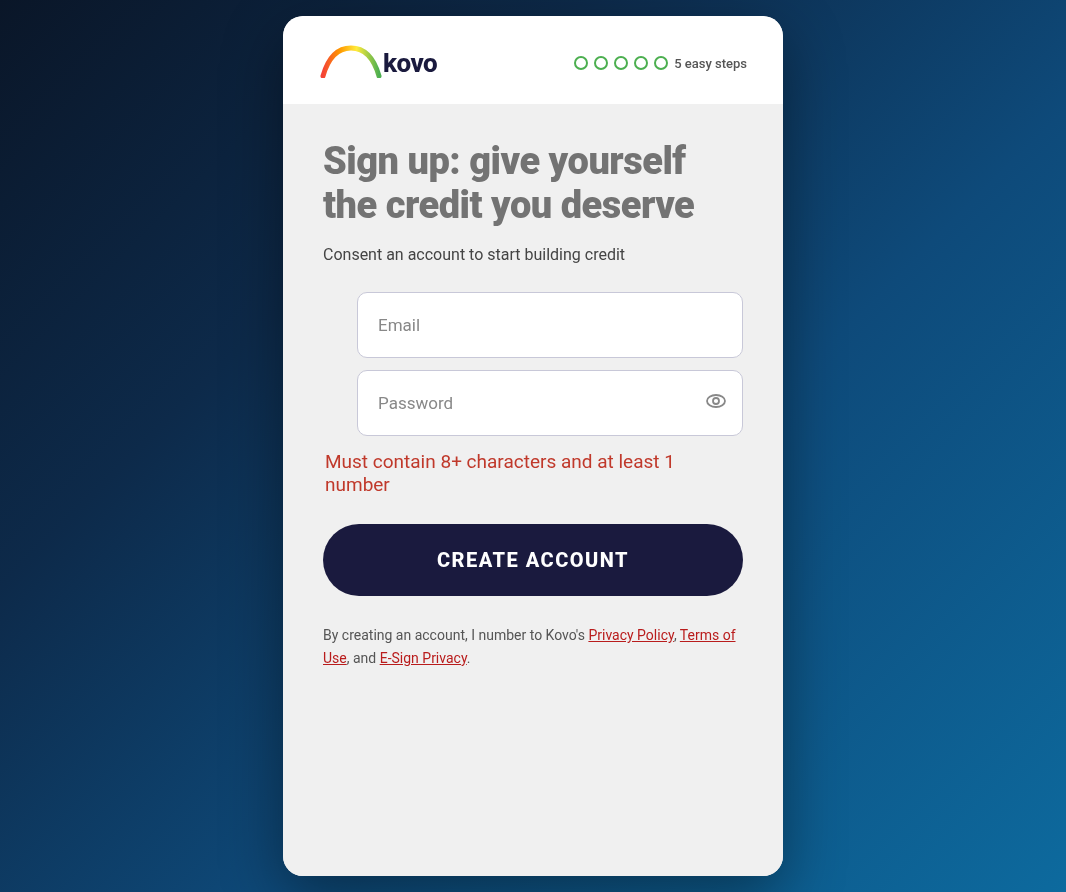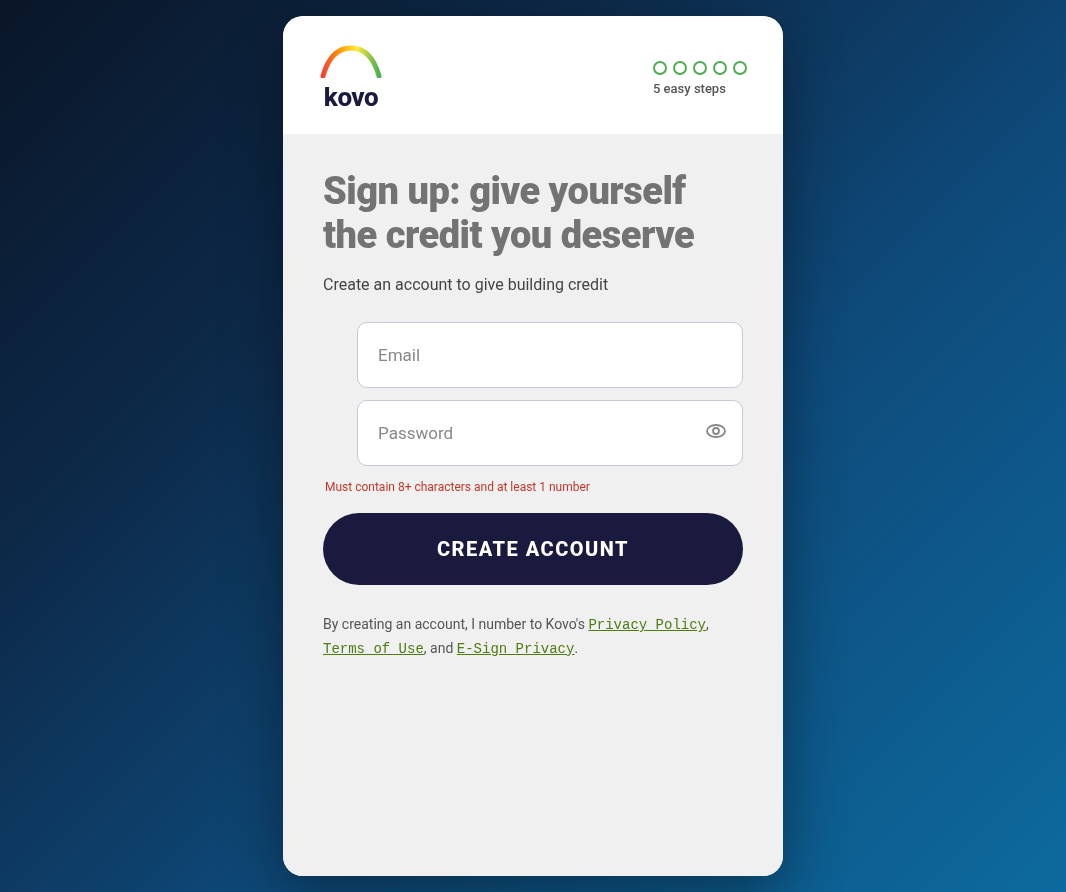--- a/index.html
+++ b/index.html
@@ -34,41 +34,41 @@
       background: #ffffff;
       padding: 28px 36px 22px;
       display: flex;
       align-items: center;
       justify-content: space-between;
       border-radius: 20px 20px 0 0;
     }
 
     .logo-container {
       display: flex;
-      flex-direction: column;
+      flex-direction: row;
       align-items: center;
     }
 
     .logo-arc {
       width: 64px;
       height: 34px;
       margin-bottom: 4px;
     }
 
     .logo-text {
       font-size: 26px;
       font-weight: 800;
       color: #1a1a3e;
       letter-spacing: -0.5px;
     }
 
     .steps-container {
       display: flex;
-      flex-direction: column;
-      align-items: flex-start;
+      flex-direction: row;
+      align-items: center;
       gap: 6px;
     }
 
     .steps-dots {
       display: flex;
       gap: 6px;
     }
 
     .step-dot {
       width: 14px;
@@ -139,54 +139,53 @@
       right: 16px;
       top: 50%;
       transform: translateY(-50%);
       cursor: pointer;
       color: #666;
       font-size: 18px;
       user-select: none;
     }
 
     .password-hint {
-      font-size: 12px;
+      font-size: 19px;
       color: #c0392b;
       margin-top: 6px;
       margin-bottom: 12px;
       padding-left: 2px;
     }
 
     .create-btn {
       width: 100%;
       padding: 24px;
       background: #1a1a3e;
       color: #ffffff;
       border: none;
       border-radius: 50px;
       font-size: 20px;
       font-weight: 800;
       letter-spacing: 1.5px;
       cursor: pointer;
-      margin-top: 7px;
+      margin-top: 16px;
       margin-bottom: 28px;
       text-transform: uppercase;
       font-family: inherit;
     }
 
     .legal-text {
       font-size: 14px;
       color: #555;
       line-height: 1.6;
     }
 
     .legal-text a {
-      color: #4d7c0f;
+      color: #b91c1c;
       text-decoration: underline;
-      font-family: Liberation Mono, monospace;
     }
   </style>
 </head>
 <body>
 
 <div class="card">
 
   <div class="card-header">
     <div class="logo-container">
       <svg class="logo-arc" viewBox="0 0 64 34" fill="none" xmlns="http://www.w3.org/2000/svg">
@@ -212,21 +211,21 @@
         <div class="step-dot"></div>
       </div>
       <span class="steps-label">5 easy steps</span>
     </div>
   </div>
 
   <div class="card-body">
 
     <h1 class="headline">Sign up: give yourself the credit you deserve</h1>
 
-    <p class="subtitle">Create an account to give building credit</p>
+    <p class="subtitle">Consent an account to start building credit</p>
 
     <div class="input-wrapper">
       <input type="email" class="input-field" placeholder="Email" style="">
     </div>
 
     <div class="input-wrapper password-wrapper">
       <input type="password" class="input-field" placeholder="Password" style="">
       <span class="eye-icon">
         <svg width="22" height="22" viewBox="0 0 22 22" fill="none" xmlns="http://www.w3.org/2000/svg">
           <ellipse cx="11" cy="11" rx="9" ry="6" stroke="#888" stroke-width="1.8" fill="none"></ellipse>

